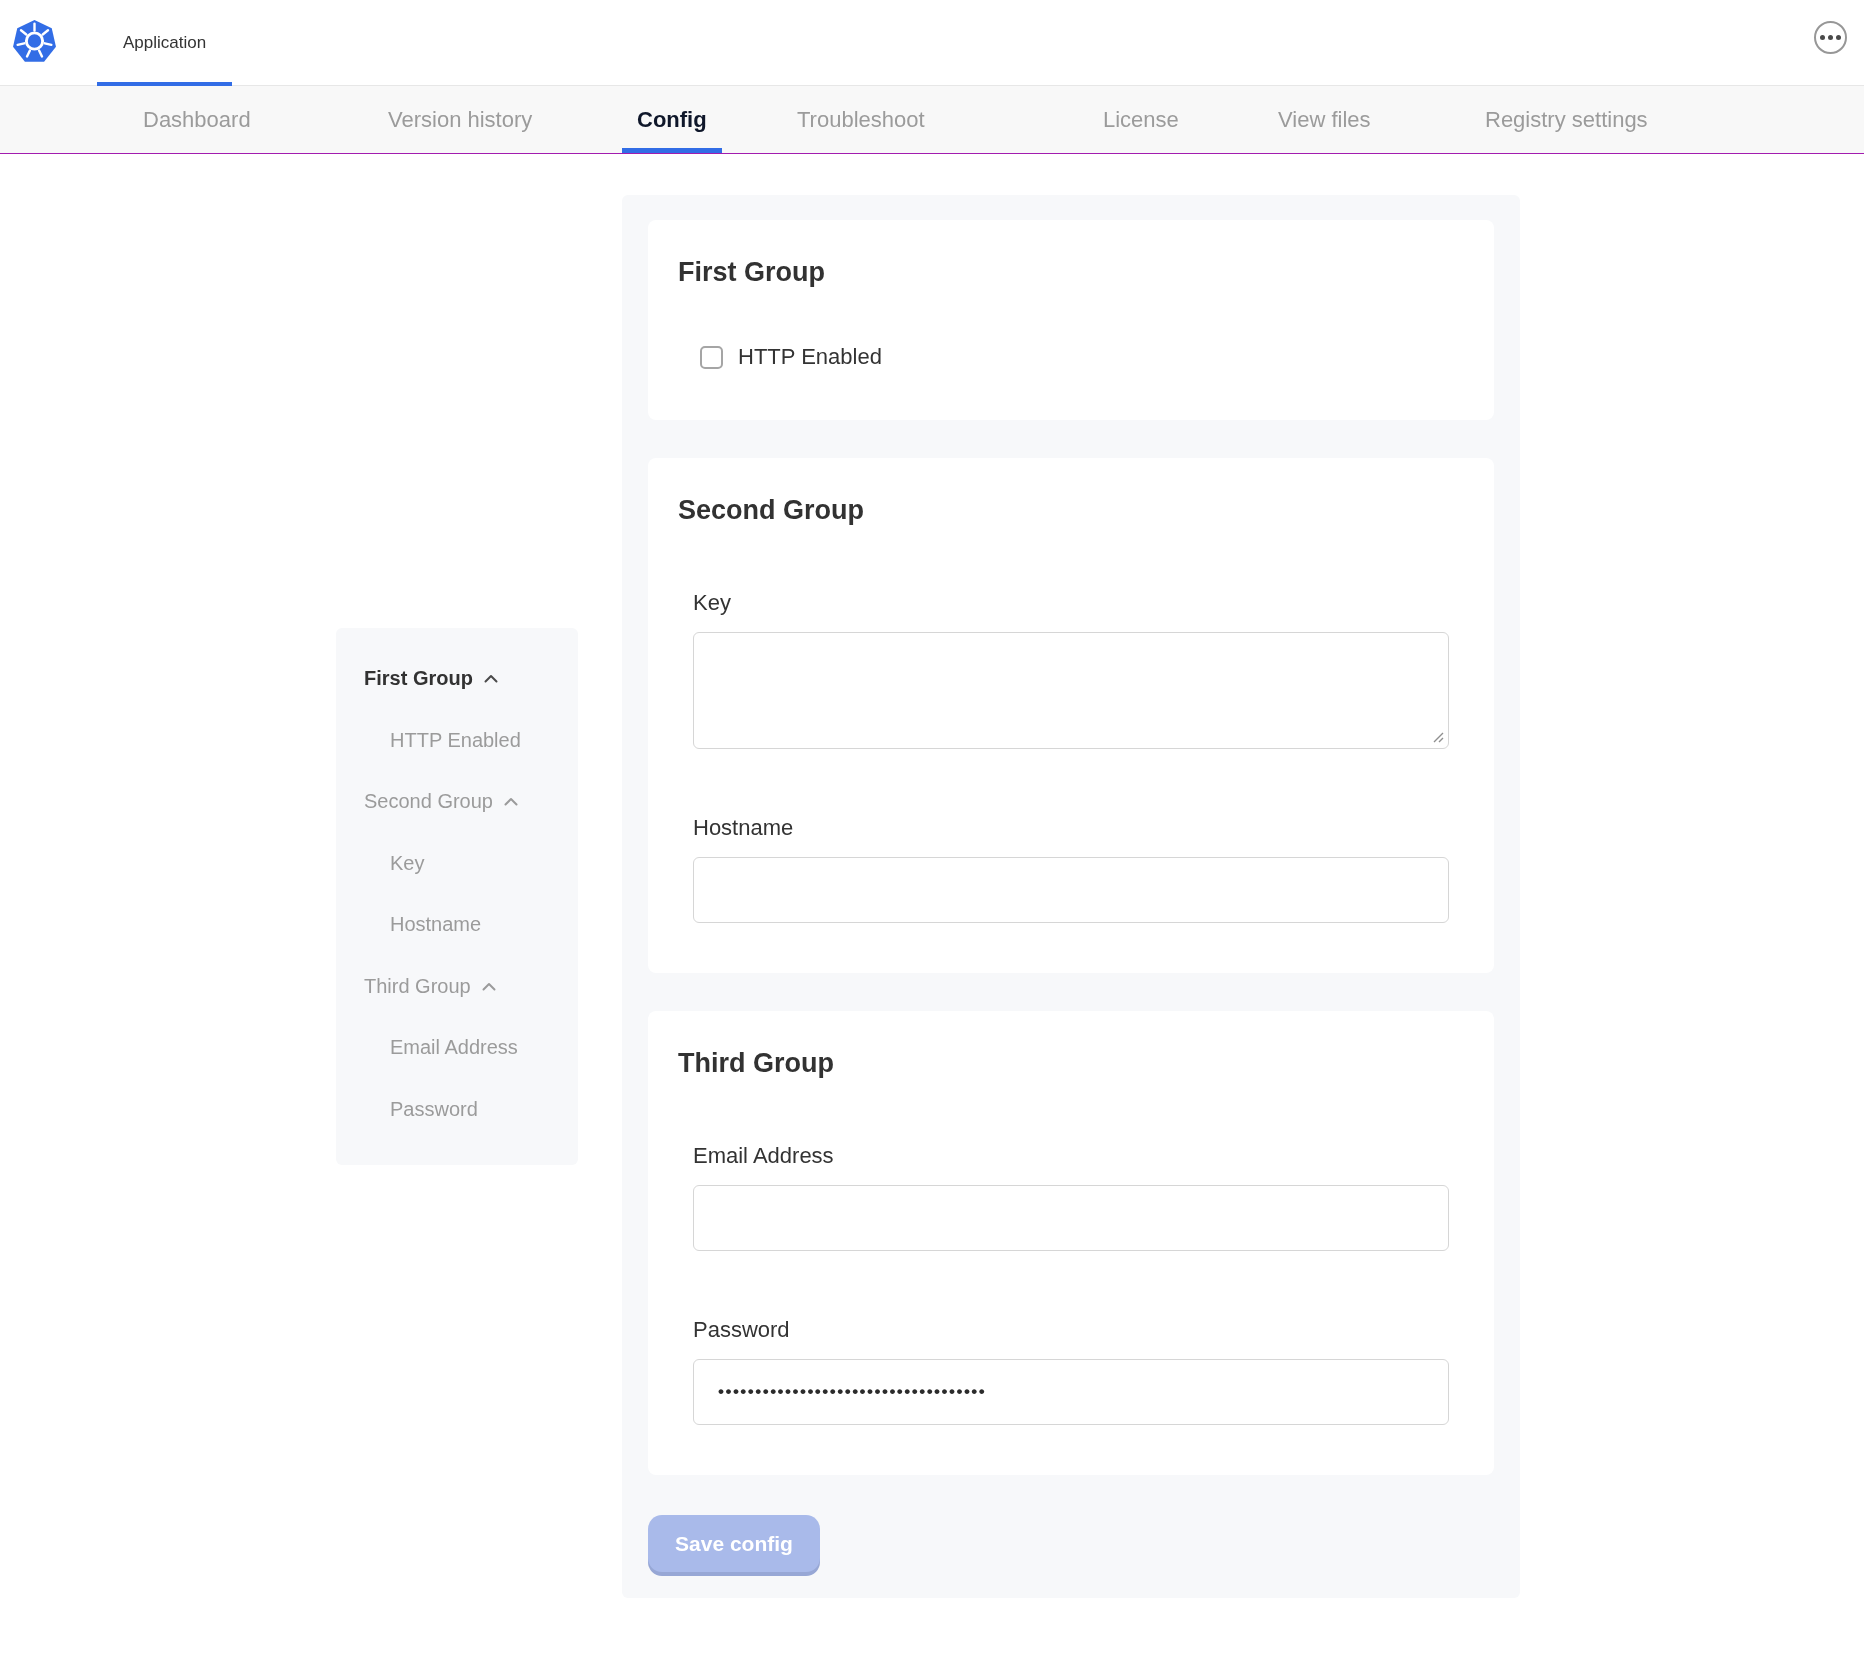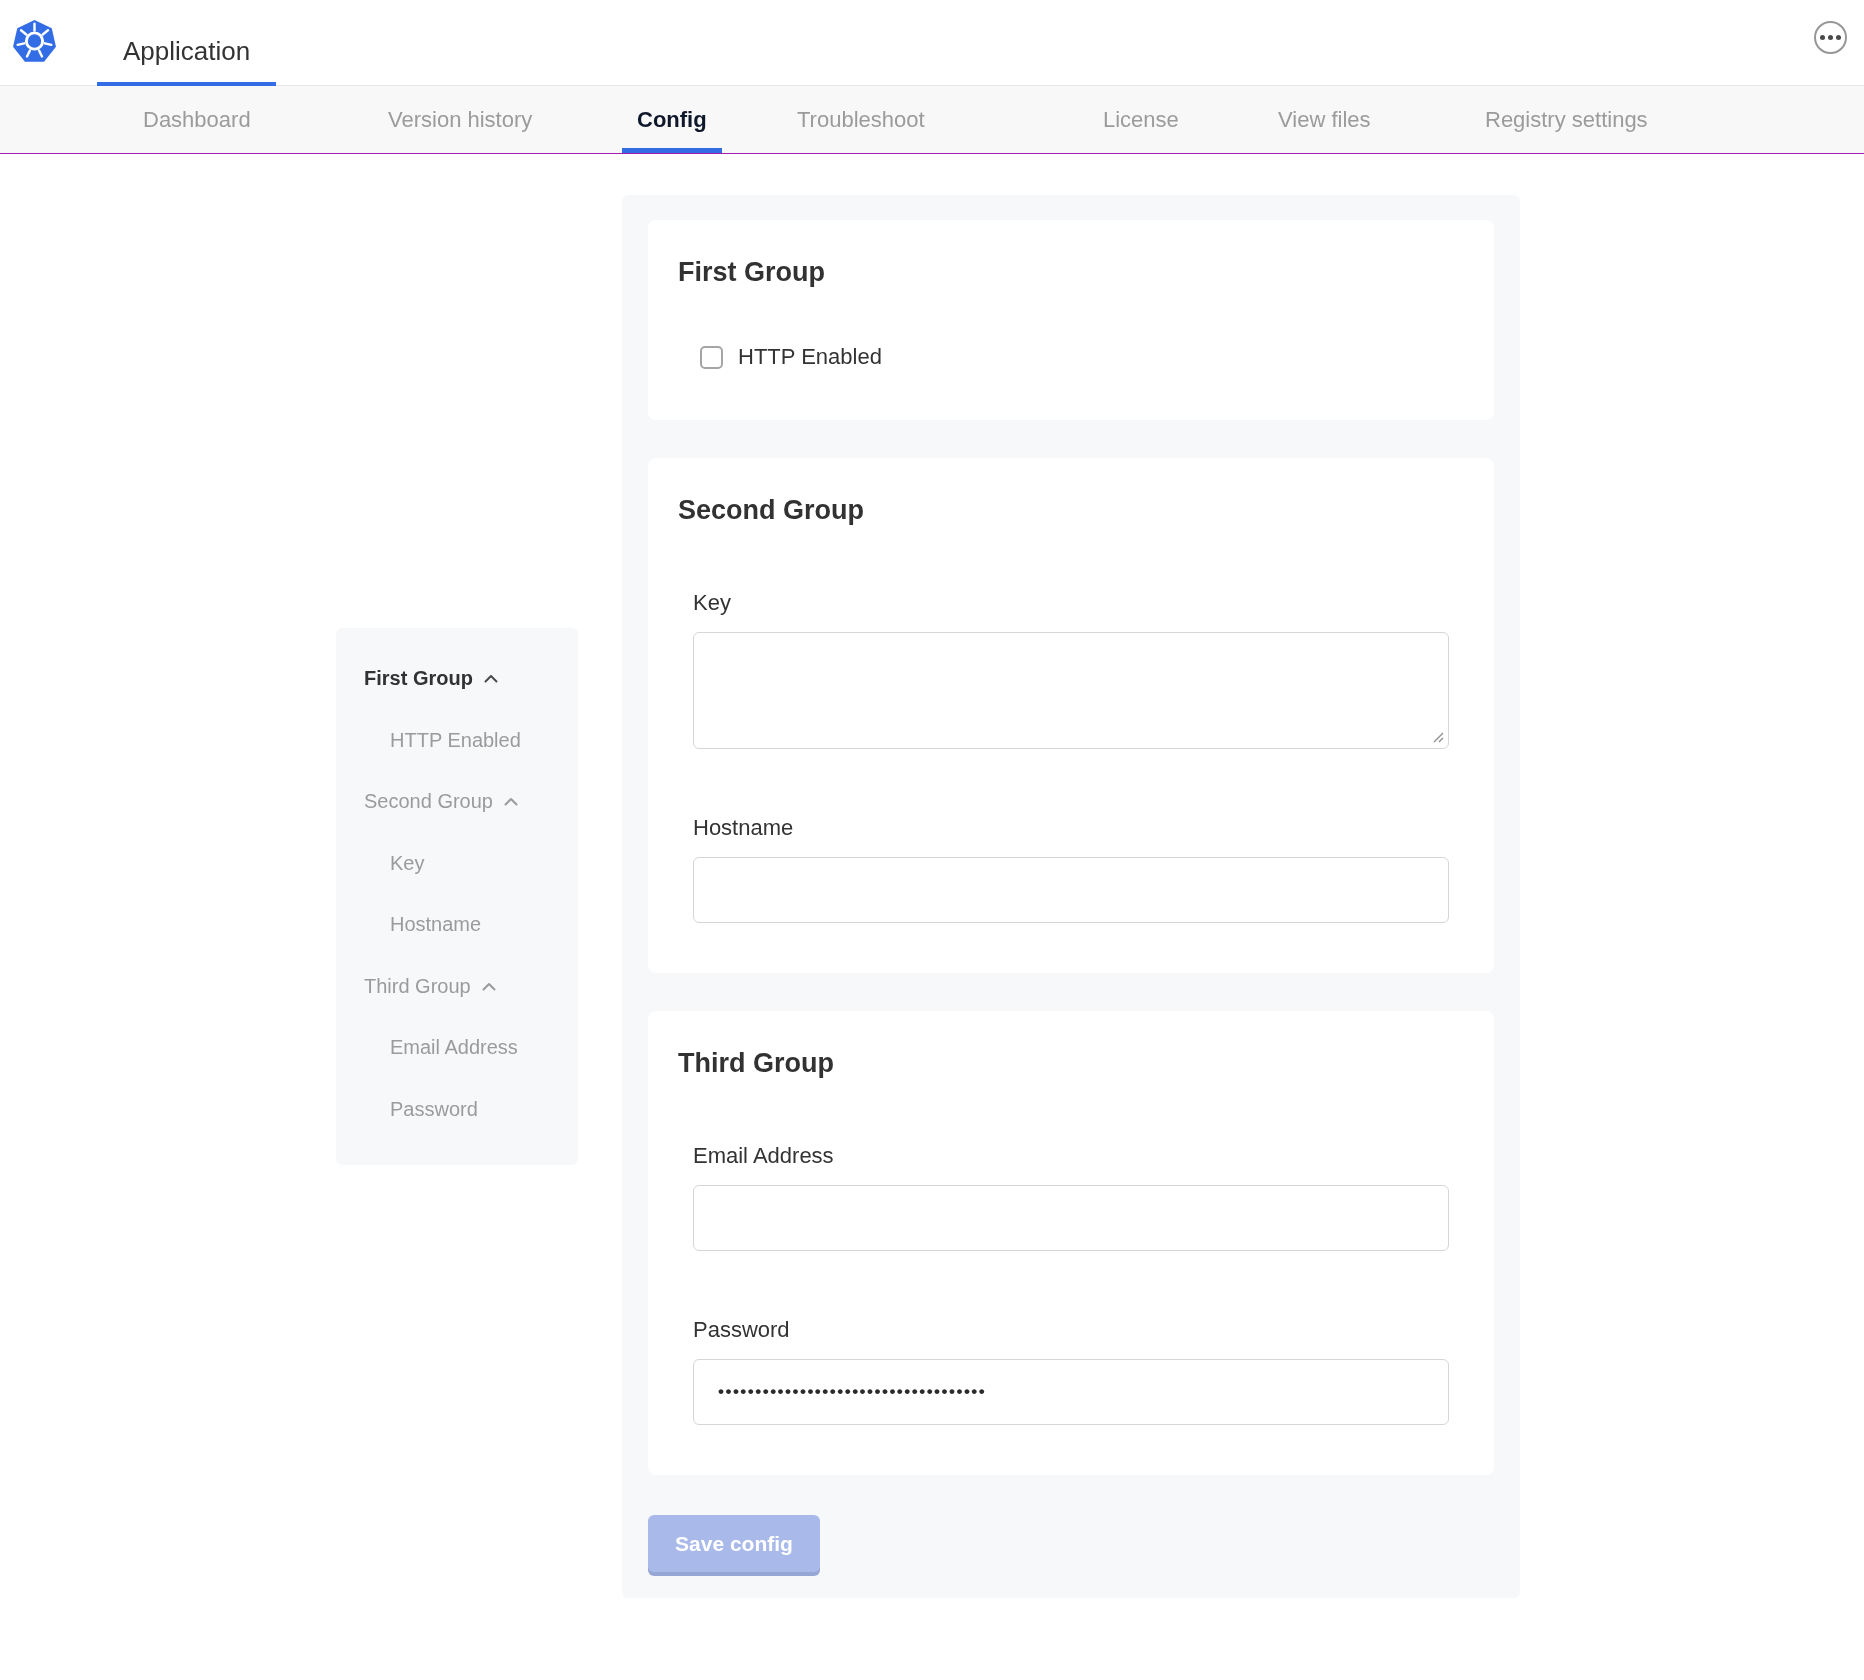--- a/index.html
+++ b/index.html
@@ -2,22 +2,22 @@
 <html><head>
 <meta charset="utf-8">
 <style>
   * { box-sizing: border-box; margin: 0; padding: 0; }
   html,body { width:1864px; height:1680px; background:#fff; overflow:hidden;
               font-family:"Liberation Sans", sans-serif; color:#323232; }
 
   
   .hdr { position:relative; height:86px; background:#fff; border-bottom:1px solid #e7e7e7; }
   .logo { position:absolute; left:11px; top:18px; }
-  .app-tab { position:relative; display:inline-block; margin-left:97px; padding:8px 26px;
-             height:86px; line-height:86px; font-size:26px; font-weight:500; color:#333;
+  .app-tab { position:relative; display:inline-block; margin-left:97px; padding:0 26px;
+             height:86px; line-height:86px; font-size:17px; font-weight:500; color:#333;
              cursor:pointer; }
   .app-tab::after { content:""; position:absolute; left:0; right:0; bottom:0; height:4px;
                     background:#326de6; }
   .overflow-btn { position:absolute; right:17px; top:21px; width:33px; height:33px;
                   border-radius:50%; border:2px solid #979797; background:#fff;
                   display:flex; align-items:center; justify-content:center; gap:3px; cursor:pointer; }
   .overflow-btn i { width:5px; height:5px; border-radius:50%; background:#4a4a4a; }
 
   
   .navbar { position:relative; height:68px; background:#f8f8f8; border-bottom:1px solid #a21caf; }
@@ -58,21 +58,21 @@
                border-radius:6px; background:#fff; padding:0 24px; font-size:20px;
                font-family:"Liberation Sans", sans-serif; color:#2b2b2b; outline:none; }
   .pw { font-weight:700; letter-spacing:1.5px; font-size:17px; color:#2b2b2b; }
   .ta-wrap { position:relative; }
   .ta { display:block; width:100%; height:117px; border:1px solid #d6d6d6; border-radius:6px;
         background:#fff; padding:14px 24px; font-size:20px; resize:none;
         font-family:"Liberation Sans", sans-serif; outline:none; }
   .grip { position:absolute; right:5px; bottom:6px; }
 
   .save-btn { display:block; margin-top:40px; width:172px; height:57px; border:none;
-              border-radius:6px; background:#a9baea; color:#fff; font-size:21px; font-weight:700;
+              border-radius:14px; background:#a9baea; color:#fff; font-size:21px; font-weight:700;
               font-family:"Liberation Sans", sans-serif; box-shadow:0 4px 0 #97a7d5; cursor:default; }
 </style>
 </head>
 <body>
 
 <header class="hdr">
   <span class="logo">
     <svg width="47" height="46" viewBox="0 0 48 48">
       <polygon points="24,2 42,10.7 46.4,30.1 34,45.7 14,45.7 1.6,30.1 6,10.7" fill="#326de6"></polygon>
       <g stroke="#fff" fill="none" stroke-linecap="round">

